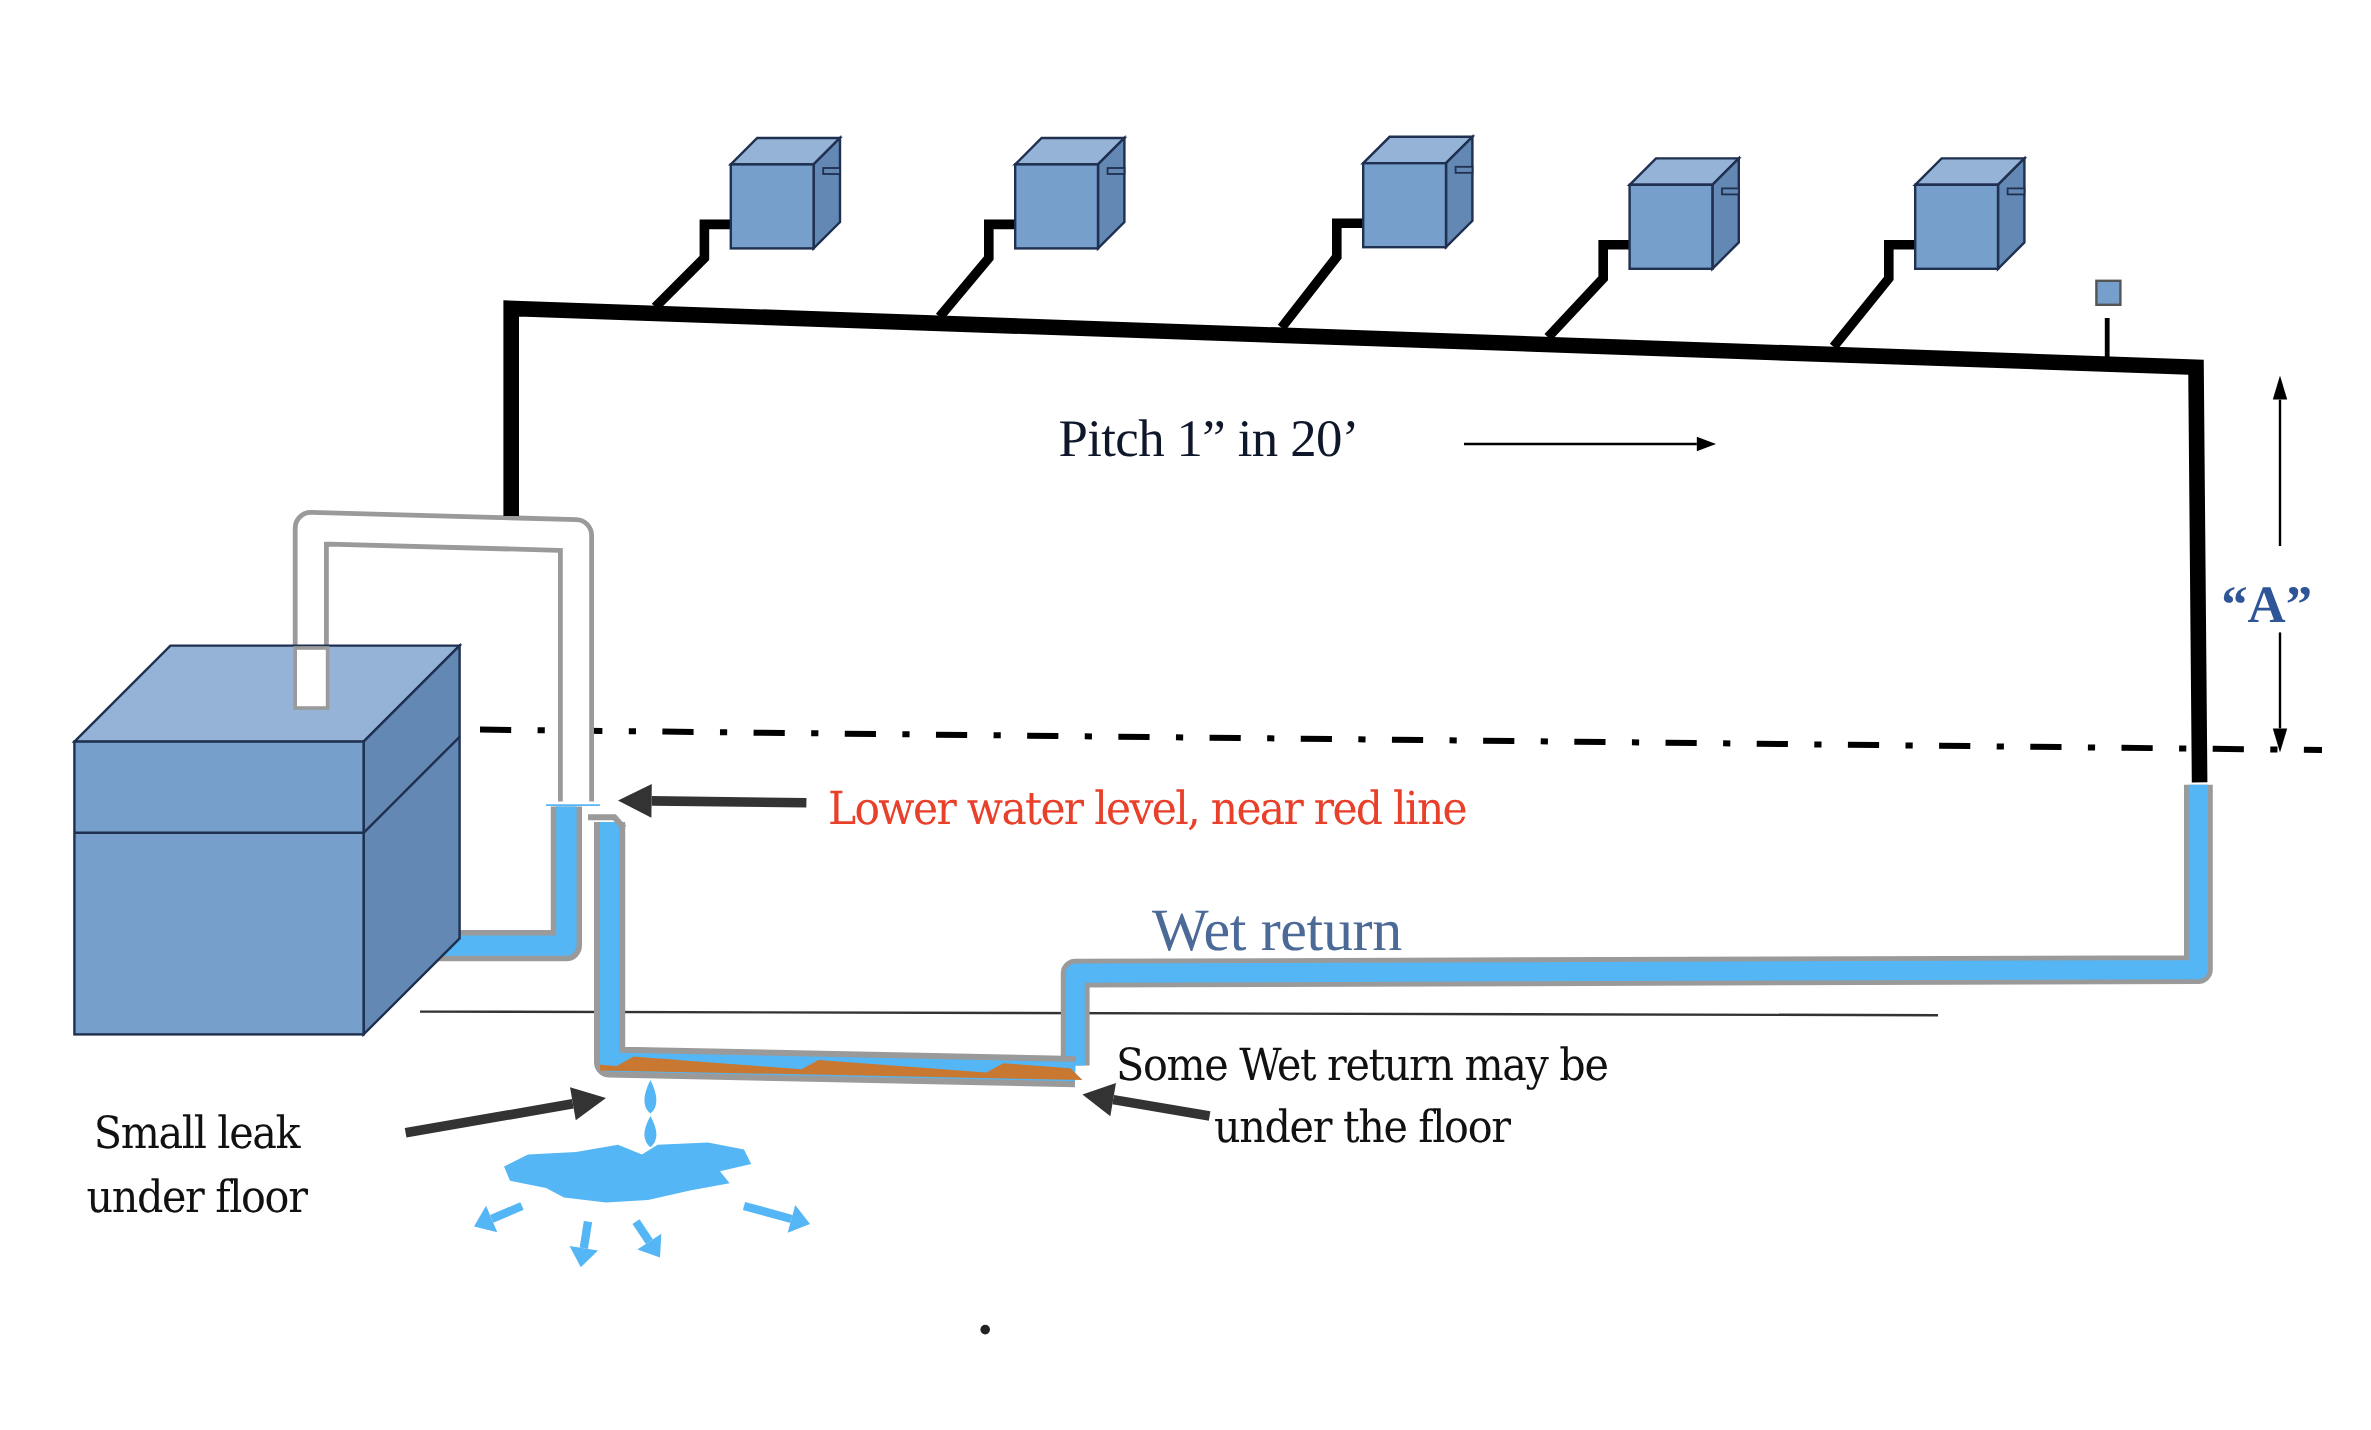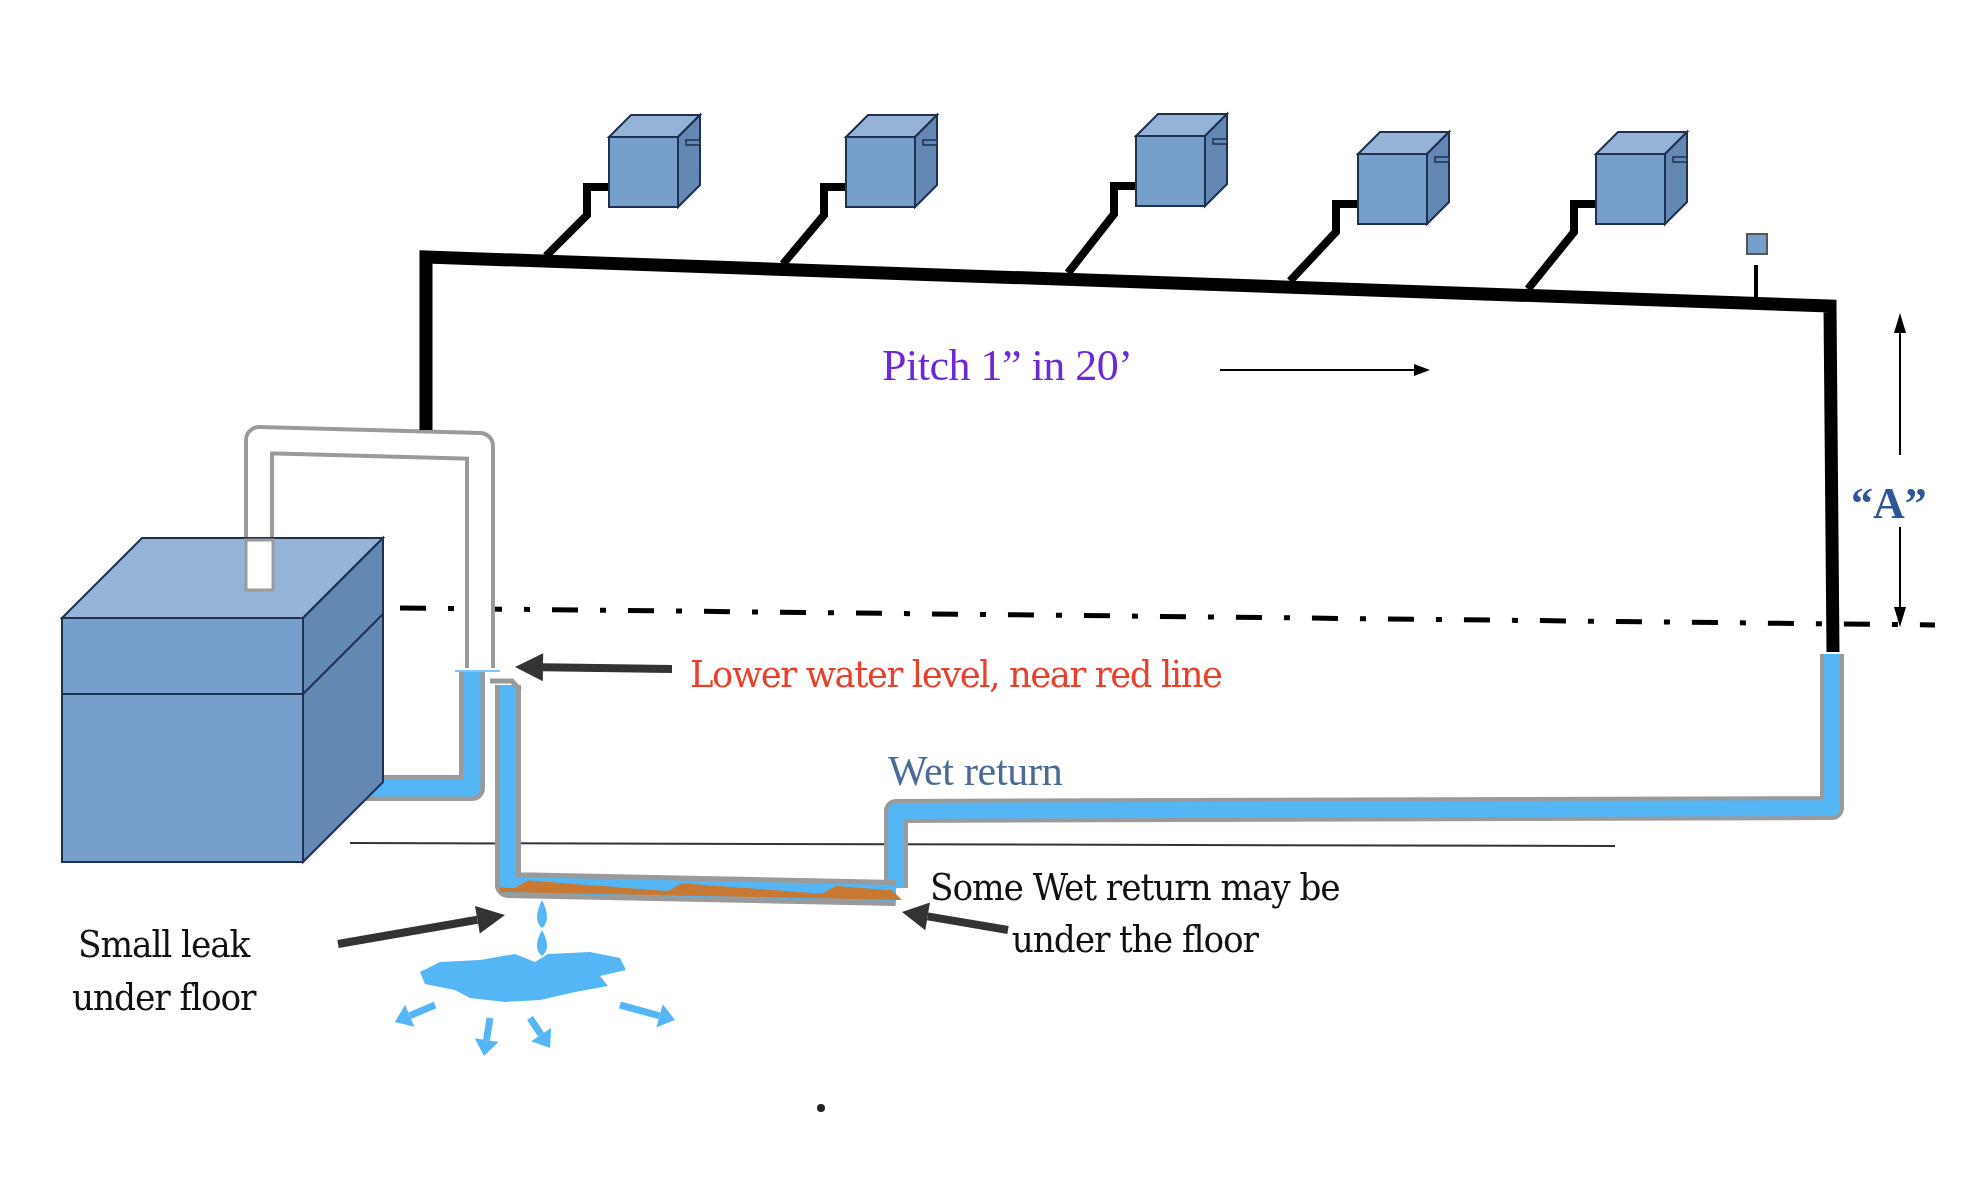--- a/index.html
+++ b/index.html
@@ -6,21 +6,21 @@
   body { width: 1976px; height: 1192px; overflow: hidden; position: relative; }
   #diagram { position: absolute; left: 0; top: 0; width: 1976px; height: 1192px; }
   .serif-label { font-family: "Liberation Serif", "DejaVu Serif", serif; }
   .slab-label { font-family: "DejaVu Serif", "Liberation Serif", serif; }
   .txt {
     position: absolute; white-space: nowrap; line-height: 1;
   }
   #pitch-label { left: 882px; top: 344px; font-size: 44px; letter-spacing: -0.5px; }
   #a-label { left: 1851px; top: 482px; font-size: 44px; font-weight: bold; }
   #water-label { left: 690px; top: 655px; font-size: 38px; letter-spacing: -1.5px; transform: scaleX(0.93); transform-origin: left top; }
-  #wet-label { left: 888px; top: 750px; font-size: 42px; letter-spacing: -0.3px; }
+  #wet-label { left: 960px; top: 750px; font-size: 50px; letter-spacing: -0.3px; }
   #some-label { left: 930px; top: 862px; font-size: 37px; text-align: center; line-height: 52px; letter-spacing: -1.2px; transform: scaleX(0.93); transform-origin: left top; }
   #leak-label { left: 72px; top: 918px; font-size: 37px; text-align: center; line-height: 53px; letter-spacing: -1.2px; transform: scaleX(0.93); transform-origin: left top; }
 </style>
 </head>
 <body>
 
 <svg id="diagram" xmlns="http://www.w3.org/2000/svg" width="1976" height="1192" viewBox="0 0 1976 1192">
   <g id="layer-pipes">
       <line x1="350" y1="843" x2="1615" y2="846" stroke="#333" stroke-width="2"></line>
       <line x1="400" y1="608" x2="1935" y2="625" stroke="#000" stroke-width="5" stroke-dasharray="26 22 6 22"></line>
@@ -125,21 +125,21 @@
         <path d="M 550 1048 L 531.1401933283422 1041.3435976452972 L 551.1094003924505 1028.0307929358917 Z" fill="#55b6f5"></path>
       </g>
       <g>
         <line x1="620" y1="1005" x2="659.5637788601963" y2="1015.7901215073263" stroke="#55b6f5" stroke-width="7"></line>
         <path d="M 675 1020 L 656.406369990691 1027.367287362179 L 662.7211877297016 1004.2129556524735 Z" fill="#55b6f5"></path>
       </g>
       <circle cx="821" cy="1108" r="4" fill="#222"></circle>
     </g>
 </svg>
 
-<div id="pitch-label" class="txt serif-label" style="color: #6d28d9;">Pitch 1” in 20’</div>
+<div id="pitch-label" class="txt serif-label" style="color: #0f172a;">Pitch 1” in 20’</div>
 <div id="a-label" class="txt serif-label" style="color: rgb(46, 85, 151);">“A”</div>
 <div id="water-label" class="txt slab-label" style="color: rgb(232, 64, 42);">Lower water level, near red line</div>
 <div id="wet-label" class="txt serif-label" style="color: rgb(75, 106, 151);">Wet return</div>
 <div id="some-label" class="txt slab-label" style="color: rgb(17, 17, 17);">
   <div>Some Wet return may be</div>
   <div>under the floor</div>
 </div>
 <div id="leak-label" class="txt slab-label" style="color: rgb(17, 17, 17);">
   <div>Small leak</div>
   <div>under floor</div>

